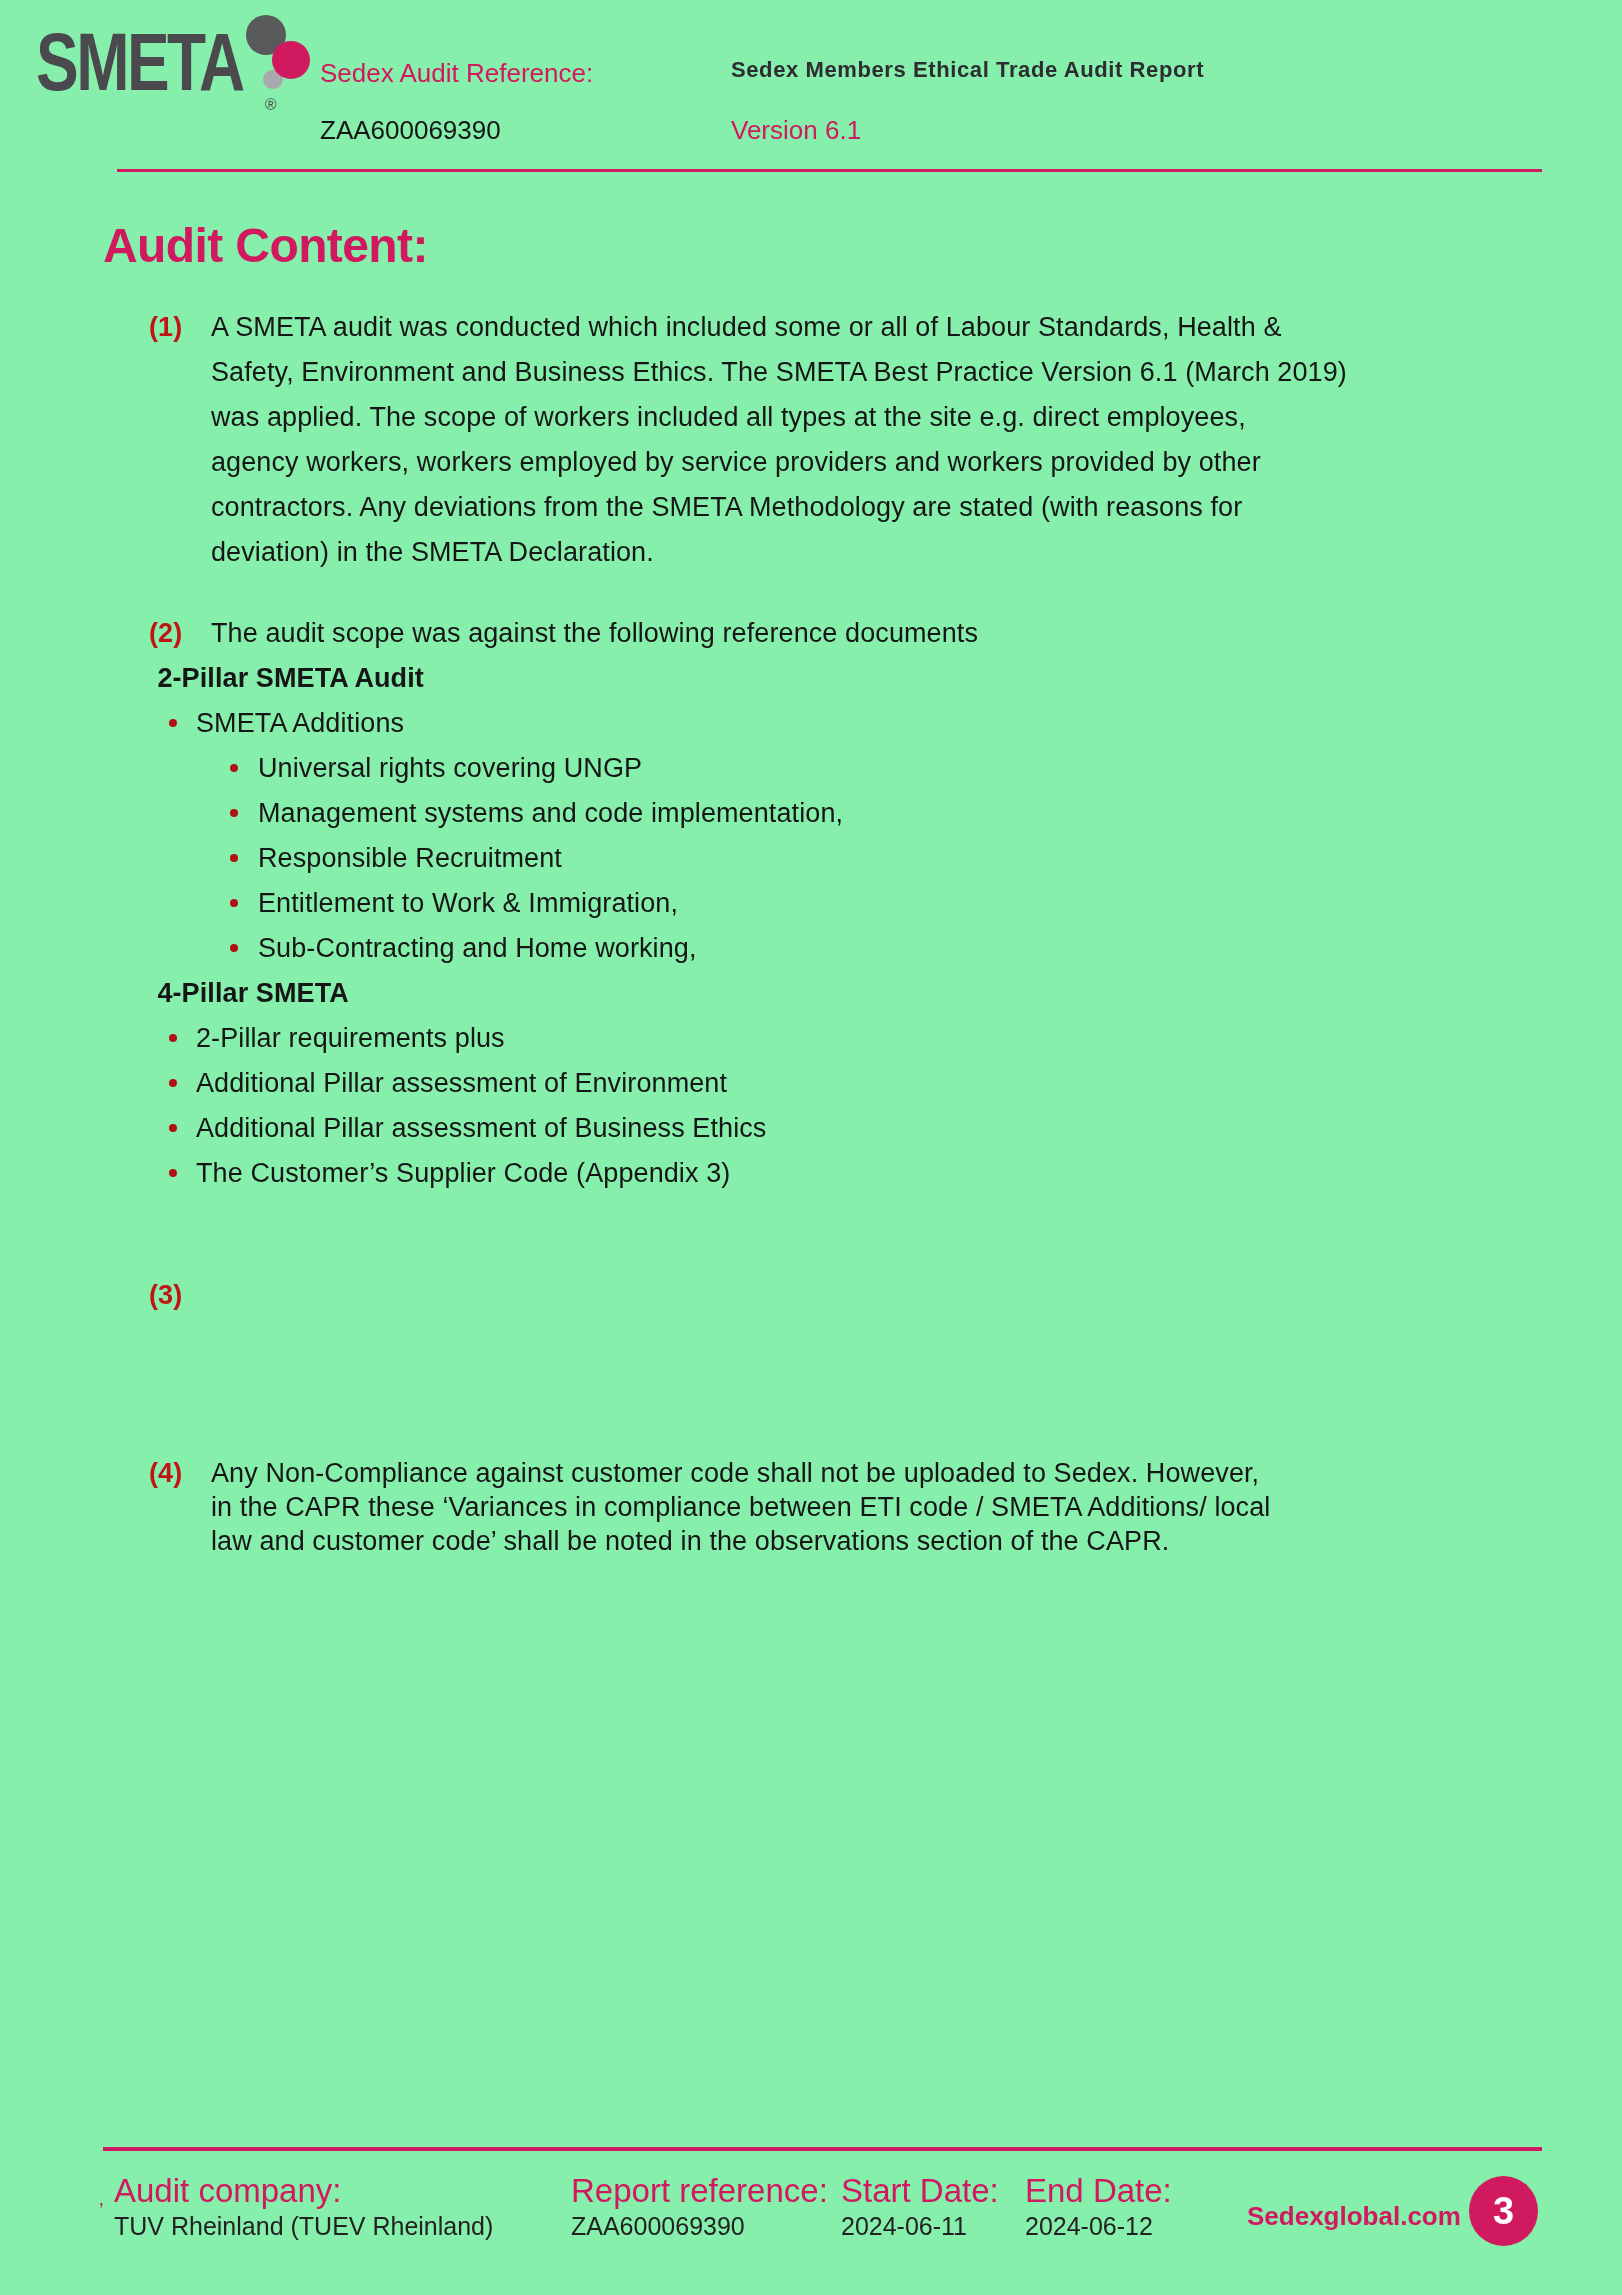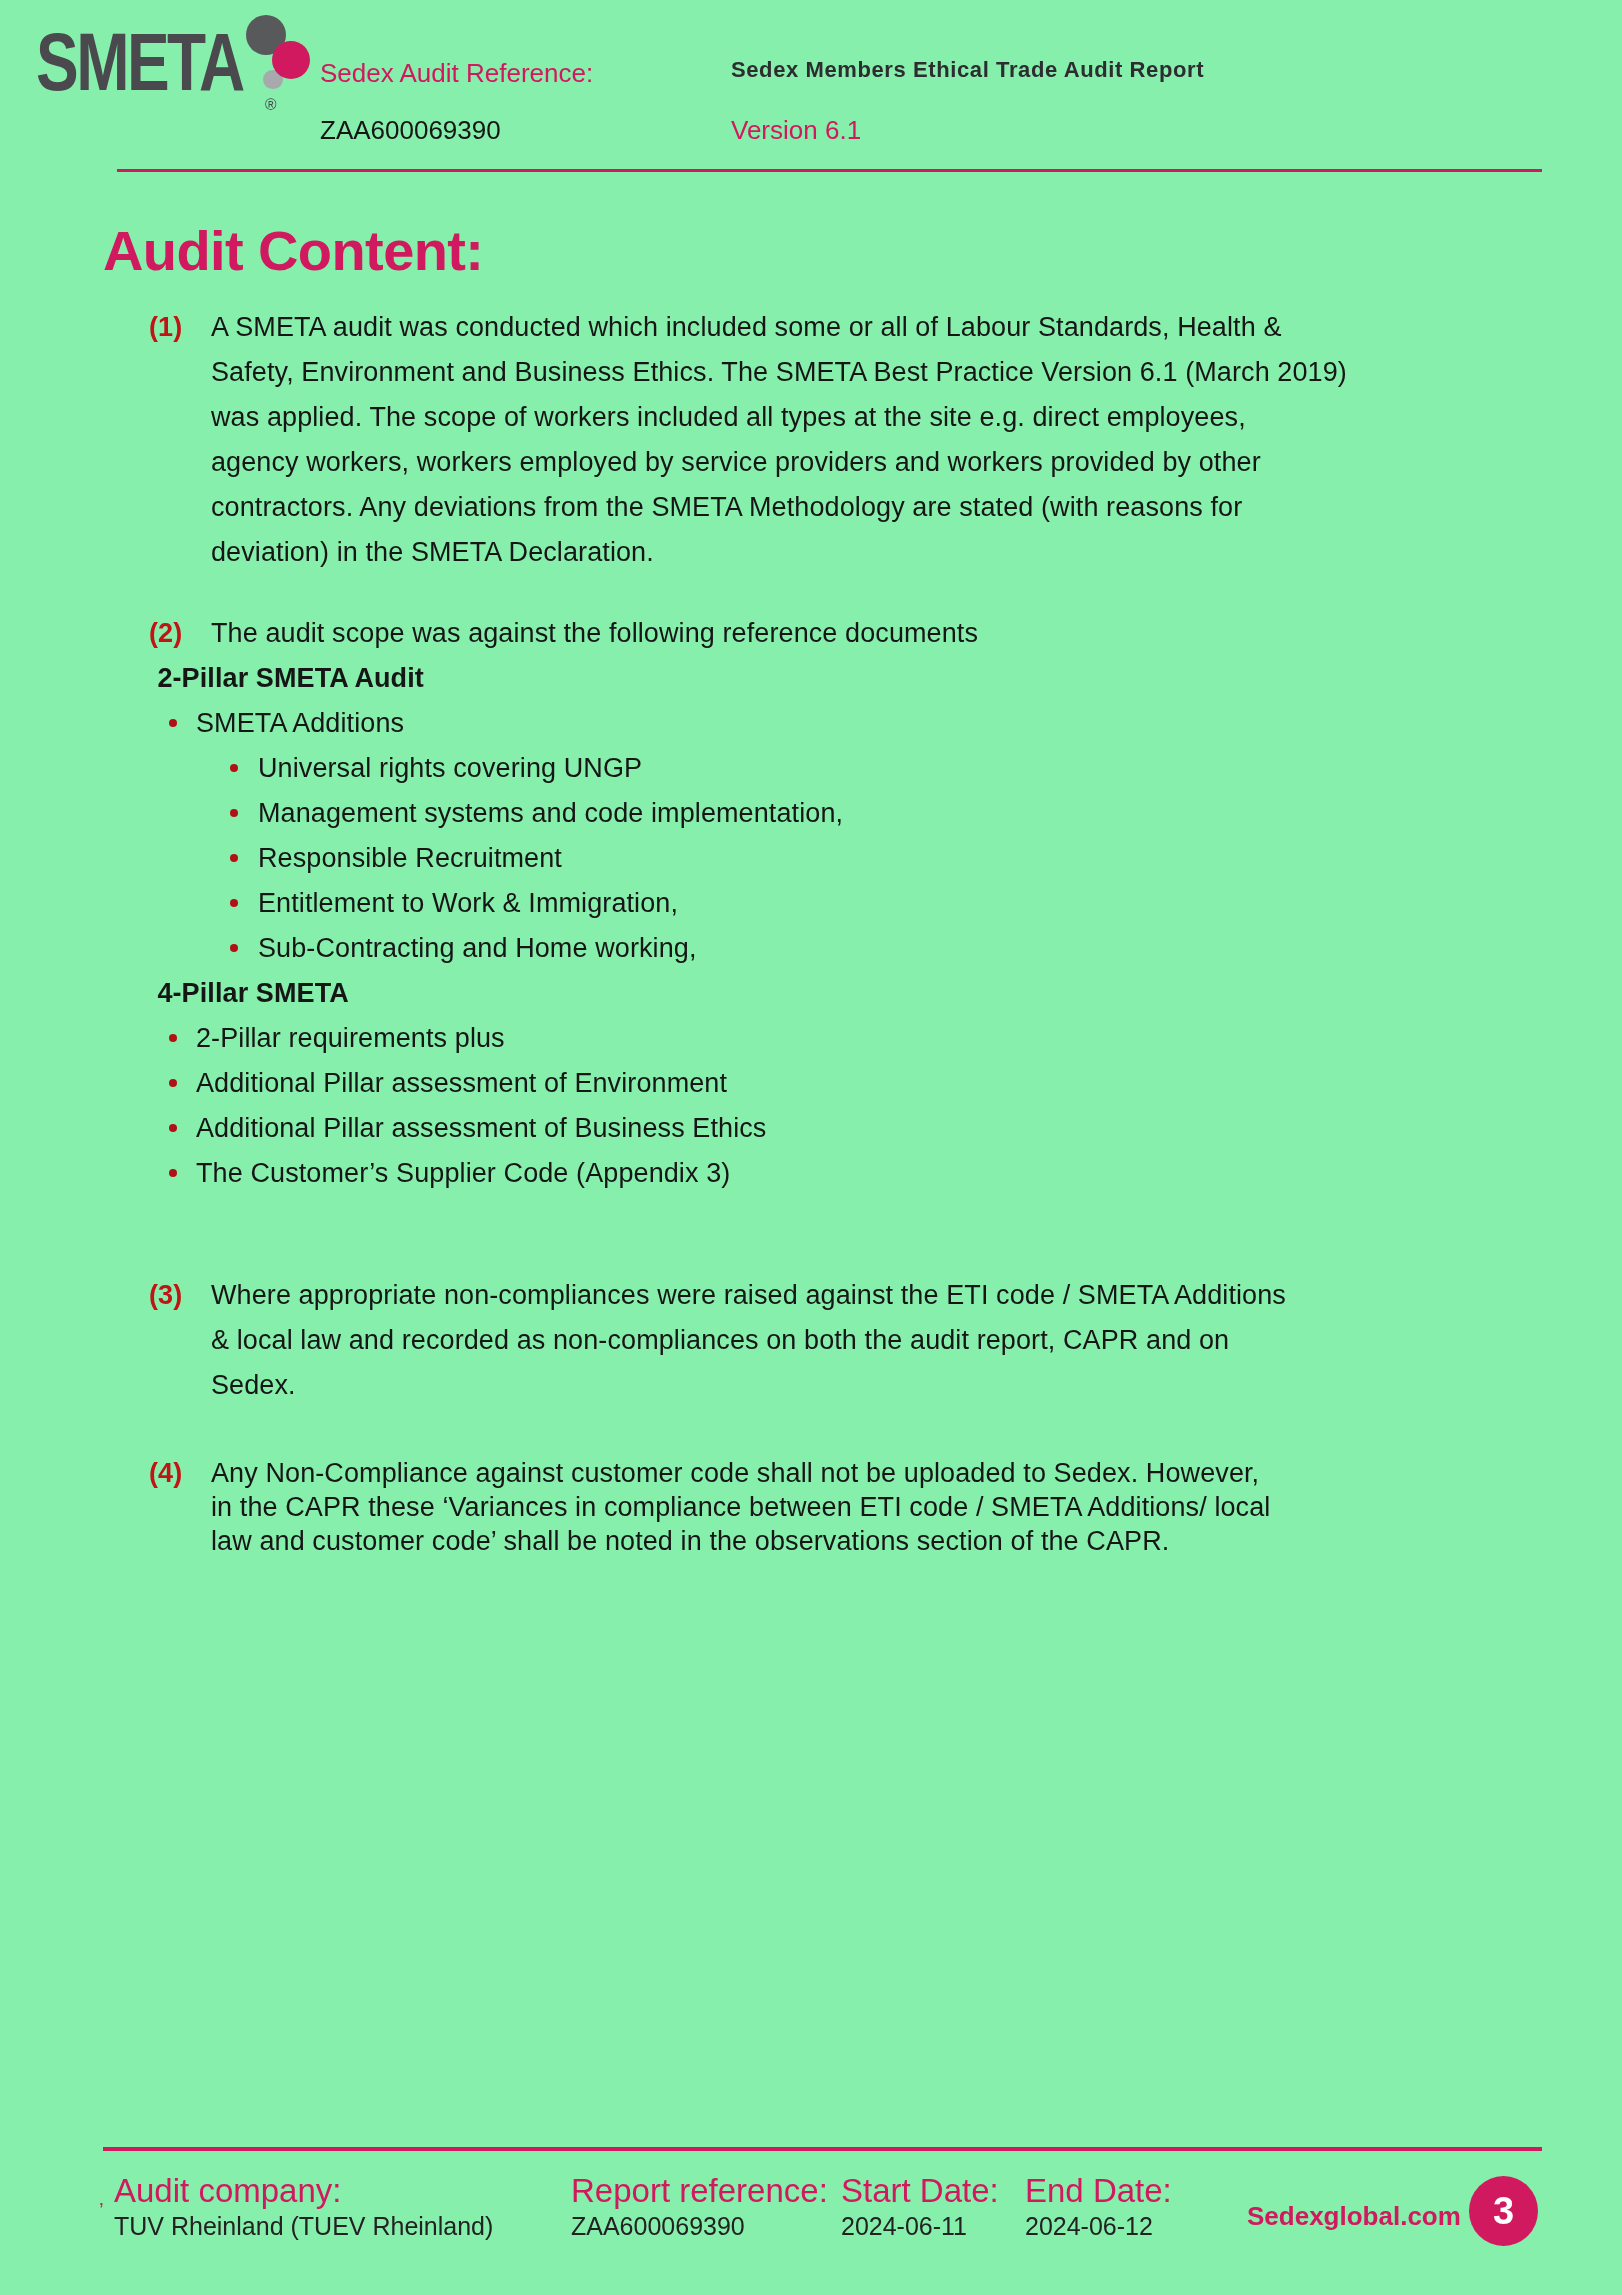--- a/index.html
+++ b/index.html
@@ -28,21 +28,21 @@
 
   .hdr-ref-label{position:absolute;left:320px;top:58px;font-size:26px;color:var(--accent);}
   .hdr-ref-value{position:absolute;left:320px;top:115px;font-size:26px;color:var(--ink);}
   .hdr-title{position:absolute;left:731px;top:57px;font-size:22px;font-weight:700;letter-spacing:0.6px;color:#2d2d31;}
   .hdr-version{position:absolute;left:731px;top:115px;font-size:26px;color:var(--accent);}
   .hdr-rule{position:absolute;left:117px;top:169px;width:1425px;height:3.2px;background:var(--accent);}
 
   
   .page-title{
     position:absolute;left:103px;top:218px;
-    font-size:56px;font-weight:700;letter-spacing:-0.6px;
+    font-size:48px;font-weight:700;letter-spacing:-0.6px;
     color:var(--accent);
   }
   .para{position:absolute;left:149px;width:1404px;display:flex;align-items:flex-start;}
   .para .num{flex:none;width:62px;font-weight:700;color:var(--marker-red);}
   .para .txt{white-space:pre-line;}
   .body-text{font-size:27px;letter-spacing:0.1px;color:var(--ink);}
   .p1{top:305px;line-height:45px;}
   .p3{top:1273px;line-height:45px;}
   .p4{top:1456px;line-height:34px;}
 
@@ -153,23 +153,20 @@
       <span>Additional Pillar assessment of Business Ethics</span>
     </div>
     <div class="row b1">
       <span class="dot"></span>
       <span>The Customer’s Supplier Code (Appendix 3)</span>
     </div>
   </div>
 
   <div class="para body-text p3">
     <span class="num">(3)</span>
-    <span class="txt">Where appropriate non-compliances were raised against the ETI code / SMETA Additions
-&amp; local law and recorded as non-compliances on both the audit report, CAPR and on
-Sedex.</span>
   </div>
 
   <div class="para body-text p4">
     <span class="num">(4)</span>
     <span class="txt">Any Non-Compliance against customer code shall not be uploaded to Sedex. However,
 in the CAPR these ‘Variances in compliance between ETI code / SMETA Additions/ local
 law and customer code’ shall be noted in the observations section of the CAPR.</span>
   </div>
 
   <div class="ftr-rule"></div>

